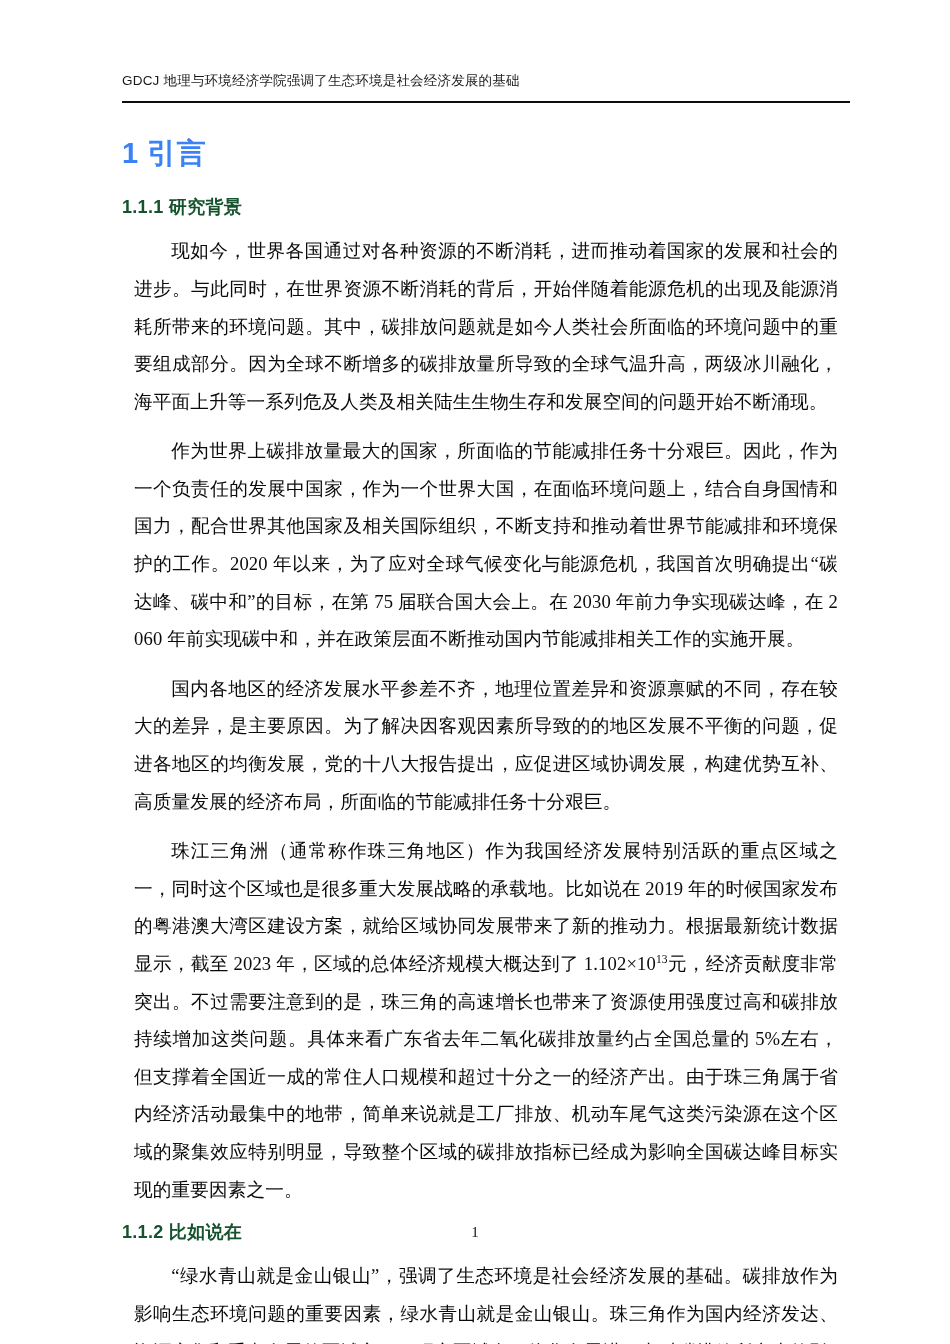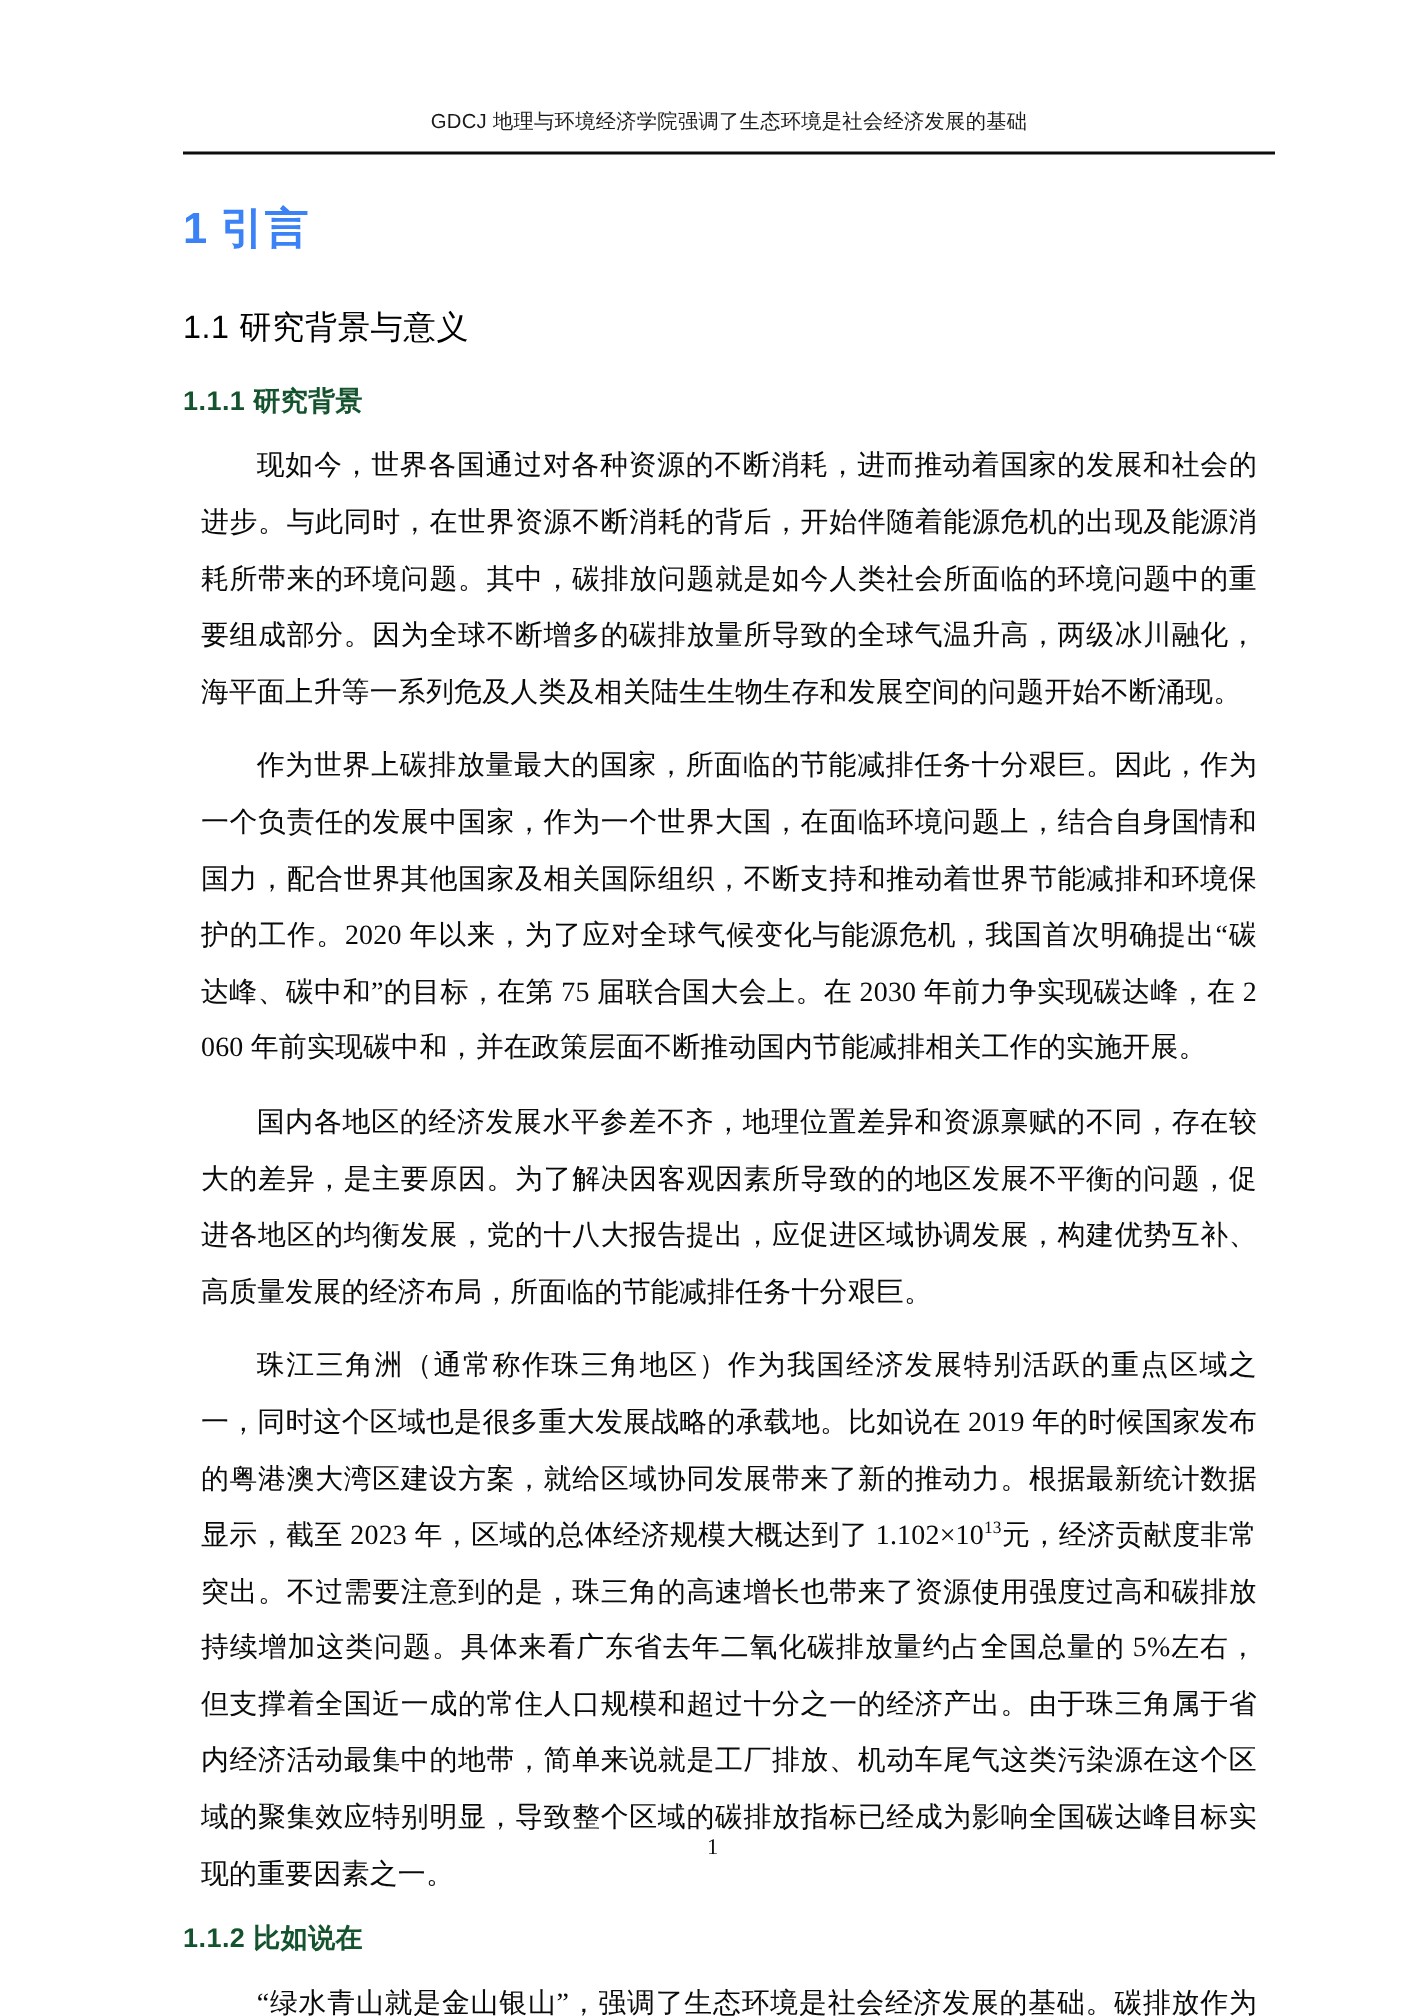--- a/index.html
+++ b/index.html
@@ -25,21 +25,21 @@
     padding: 0;
   }
 
   
   .header {
     position: absolute;
     left: 122px;
     top: 72px;
     width: 728px;
     display: flex;
-    justify-content: center;
+    justify-content: flex-start;
     align-items: baseline;
     font-family: "Liberation Sans", "DejaVu Sans", sans-serif;
     font-size: 13.5px;
     letter-spacing: 0.2px;
     color: #1a1a1a;
   }
   .header-left { white-space: nowrap; }
   .header-right { white-space: nowrap; }
 
   .header-rule {
@@ -130,21 +130,20 @@
   <div class="header">
     <span class="header-left">GDCJ 地理与环境经济学院</span>
     <span class="header-right">强调了生态环境是社会经济发展的基础</span>
   </div>
   <div class="header-rule"></div>
 
   <div class="content">
 
     <h1 class="doc-title">1 引言</h1>
 
-    <h2 class="sec-title">1.1 研究背景与意义</h2>
 
     <h3 class="subsec-title">1.1.1 研究背景</h3>
 
     <p class="body-par">现如今，世界各国通过对各种资源的不断消耗，进而推动着国家的发展和社会的进步。与此同时，在世界资源不断消耗的背后，开始伴随着能源危机的出现及能源消耗所带来的环境问题。其中，碳排放问题就是如今人类社会所面临的环境问题中的重要组成部分。因为全球不断增多的碳排放量所导致的全球气温升高，两级冰川融化，海平面上升等一系列危及人类及相关陆生生物生存和发展空间的问题开始不断涌现。</p>
 
     <p class="body-par">作为世界上碳排放量最大的国家，所面临的节能减排任务十分艰巨。因此，作为一个负责任的发展中国家，作为一个世界大国，在面临环境问题上，结合自身国情和国力，配合世界其他国家及相关国际组织，不断支持和推动着世界节能减排和环境保护的工作。2020 年以来，为了应对全球气候变化与能源危机，我国首次明确提出“碳达峰、碳中和”的目标，在第 75 届联合国大会上。在 2030 年前力争实现碳达峰，在 2060 年前实现碳中和，并在政策层面不断推动国内节能减排相关工作的实施开展。</p>
 
     <p class="body-par">国内各地区的经济发展水平参差不齐，地理位置差异和资源禀赋的不同，存在较大的差异，是主要原因。为了解决因客观因素所导致的的地区发展不平衡的问题，促进各地区的均衡发展，党的十八大报告提出，应促进区域协调发展，构建优势互补、高质量发展的经济布局，所面临的节能减排任务十分艰巨。</p>
 
     <p class="body-par"><span>珠江三角洲（通常称作珠三角地区）作为我国经济发展特别活跃的重点区域之一，同时这个区域也是很多重大发展战略的承载地。比如说在 2019 年的时候国家发布的粤港澳大湾区建设方案，就给区域协同发展带来了新的推动力。根据最新统计数据显示，截至 2023 年，区域的总体经济规模大概达到了 1.102×10</span><sup class="exp">13</sup><span>元，经济贡献度非常突出。不过需要注意到的是，珠三角的高速增长也带来了资源使用强度过高和碳排放持续增加这类问题。具体来看广东省去年二氧化碳排放量约占全国总量的 5%左右，但支撑着全国近一成的常住人口规模和超过十分之一的经济产出。由于珠三角属于省内经济活动最集中的地带，简单来说就是工厂排放、机动车尾气这类污染源在这个区域的聚集效应特别明显，导致整个区域的碳排放指标已经成为影响全国碳达峰目标实现的重要因素之一。</span></p>

